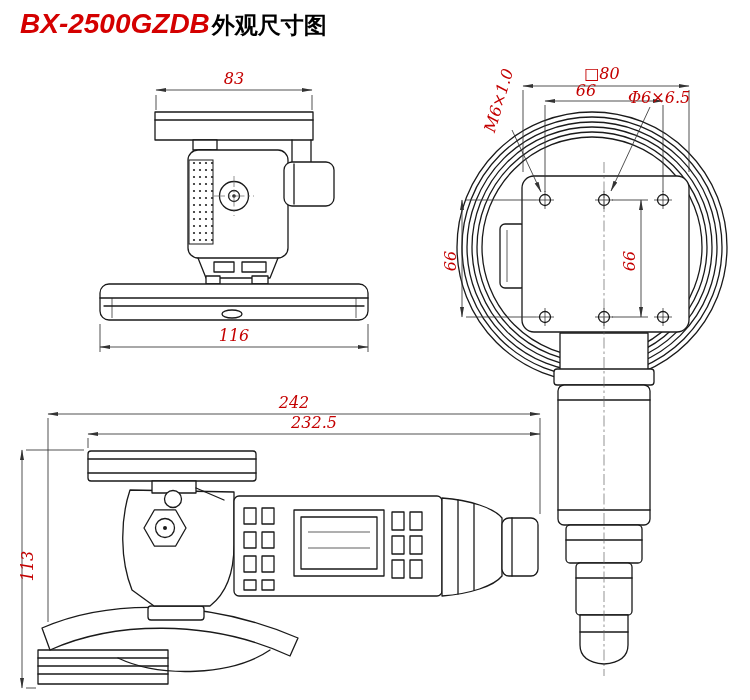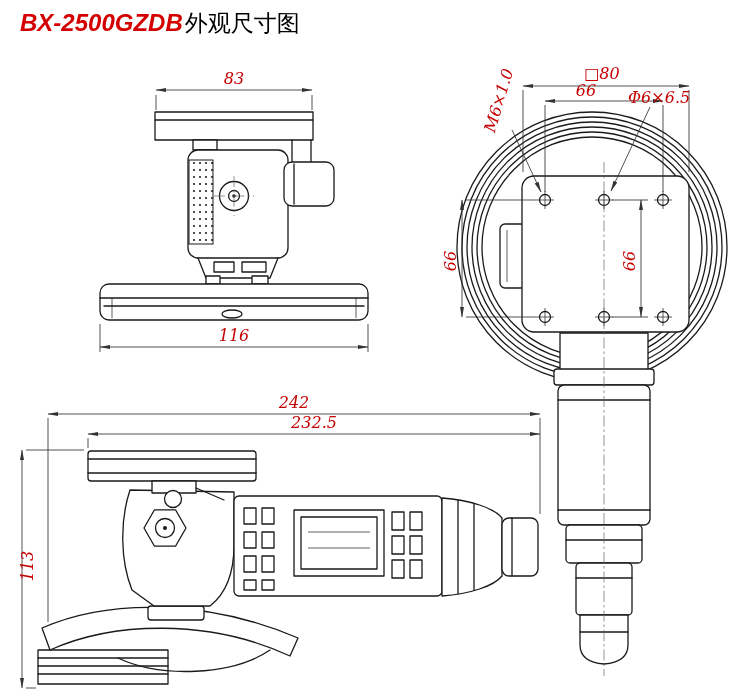--- a/index.html
+++ b/index.html
@@ -1,20 +1,20 @@
 <!DOCTYPE html>
 <html><head>
 <meta charset="utf-8">
 <style>
   html,body{margin:0;padding:0;background:#fff}
   body{width:750px;height:700px;overflow:hidden}
   .stage{position:relative;width:750px;height:700px;background:#fff;font-family:"Liberation Sans",sans-serif}
   .title{position:absolute;left:20px;top:8px;white-space:nowrap;z-index:2}
-  .title .model{color:#d40000;font-style:italic;font-weight:bold;font-size:24px}
-  .title .suffix{color:#000;font-weight:normal;font-size:23px;margin-left:2px}
+  .title .model{color:#d40000;font-style:italic;font-weight:bold;font-size:28px}
+  .title .suffix{color:#000;font-weight:bold;font-size:23px;margin-left:2px}
   svg{position:absolute;left:0;top:0}
   .ln{stroke:#1a1a1a;stroke-width:1.3;fill:none;stroke-linejoin:round;stroke-linecap:round}
   .lnf{stroke:#1a1a1a;stroke-width:1.3;fill:#fff;stroke-linejoin:round}
   .thin{stroke:#1a1a1a;stroke-width:0.7;fill:none}
   .ext,.dim{stroke:#333;stroke-width:0.85;fill:none}
   .cl{stroke:#666;stroke-width:0.7;fill:none;stroke-dasharray:11 3 2.5 3}
   .dimtxt{fill:#c40000;font-style:italic;font-size:16px;font-family:"DejaVu Serif",serif}
 </style>
 </head>
 <body>

